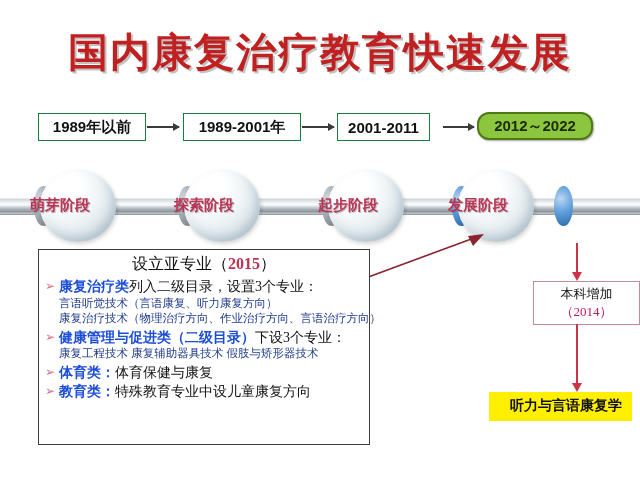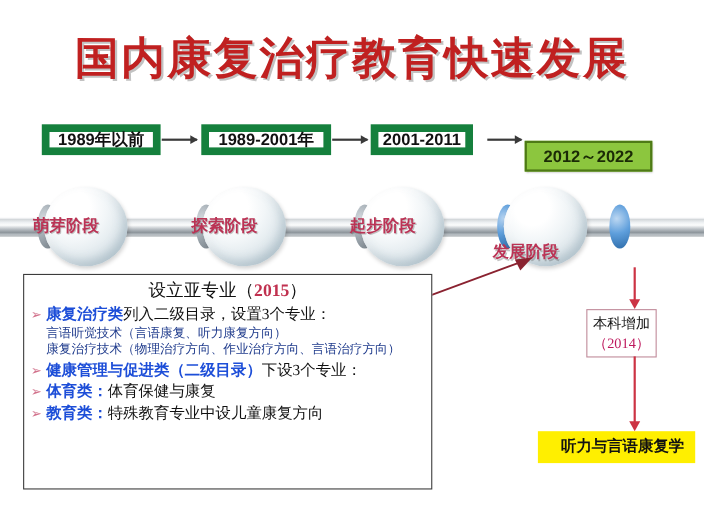--- a/index.html
+++ b/index.html
@@ -40,33 +40,33 @@
     display: flex;
     align-items: center;
     justify-content: center;
     font-size: 15px;
     font-weight: bold;
     font-family: "Liberation Sans", "DejaVu Sans", sans-serif;
     white-space: nowrap;
   }
   .era-white {
     background: #ffffff;
-    border: 7px solid #15803d;
+    border: 1px solid #15803d;
     color: #111111;
   }
   .era-green {
     background: #8cc63e;
     border: 2px solid #4e7a16;
     color: #1b2b06;
     box-shadow: 1px 1px 2px rgba(0,0,0,0.35);
   }
   #era1 { left: 38px;  top: 113px; width: 108px; }
   #era2 { left: 183px; top: 113px; width: 118px; }
   #era3 { left: 337px; top: 113px; width: 93px; }
-  #era4 { left: 477px; top: 128px; width: 116px; }
+  #era4 { left: 477px; top: 112px; width: 116px; border-radius: 12px; }
 
   .era-arrow {
     position: absolute;
     top: 126px;
     height: 2px;
     background: #3a3a3a;
   }
   .era-arrow::after {
     content: "";
     position: absolute;
@@ -125,28 +125,28 @@
     font-size: 15px;
     font-weight: bold;
     color: #bb3355;
     text-shadow: 1px 1px 0 rgba(90,90,90,0.35);
     white-space: nowrap;
   }
 
   #bead1 { left: 40px; }  #collar1 { left: 34px; }  #label1 { left: 30px; }
   #bead2 { left: 184px; } #collar2 { left: 178px; } #label2 { left: 174px; }
   #bead3 { left: 328px; } #collar3 { left: 322px; } #label3 { left: 318px; }
-  #bead4 { left: 458px; } #collar4a { left: 452px; } #collar4b { left: 554px; } #label4 { left: 448px; margin-top: 24px; }
+  #bead4 { left: 458px; } #collar4a { left: 452px; } #collar4b { left: 554px; } #label4 { left: 448px; }
 
   
   #panel {
     position: absolute;
-    left: 21px;
+    left: 38px;
     top: 249px;
-    width: 372px;
+    width: 332px;
     height: 196px;
     box-sizing: border-box;
     border: 1px solid #3c3c3c;
     background: #ffffff;
     padding: 4px 6px 12px 6px;
   }
   #panel-header {
     text-align: center;
     font-family: "Liberation Serif", "DejaVu Serif", serif;
     font-size: 16px;
@@ -181,21 +181,21 @@
     margin-left: 14px;
     line-height: 1.35;
     white-space: nowrap;
   }
 
   
   #bk-box {
     position: absolute;
     left: 533px;
     top: 281px;
-    width: 64px;
+    width: 107px;
     box-sizing: border-box;
     border: 1px solid #c08b9a;
     background: #ffffff;
     text-align: center;
     padding: 3px 0 4px 0;
     font-family: "Liberation Serif", "DejaVu Serif", serif;
     font-size: 13px;
     color: #111111;
     line-height: 1.35;
   }
@@ -282,20 +282,21 @@
     <span class="bullet-mark">➢</span>
     <span><span class="hl">康复治疗类</span><span>列入二级目录，设置3个专业：</span></span>
   </div>
   <div class="subline">言语听觉技术（言语康复、听力康复方向）</div>
   <div class="subline">康复治疗技术（物理治疗方向、作业治疗方向、言语治疗方向）</div>
 
   <div class="bullet-row">
     <span class="bullet-mark">➢</span>
     <span><span class="hl">健康管理与促进类（二级目录）</span><span>下设3个专业：</span></span>
   </div>
+  <div class="subline">康复工程技术 康复辅助器具技术 假肢与矫形器技术</div>
 
   <div class="bullet-row">
     <span class="bullet-mark">➢</span>
     <span><span class="hl">体育类：</span><span>体育保健与康复</span></span>
   </div>
 
   <div class="bullet-row">
     <span class="bullet-mark">➢</span>
     <span><span class="hl">教育类：</span><span>特殊教育专业中设儿童康复方向</span></span>
   </div>

